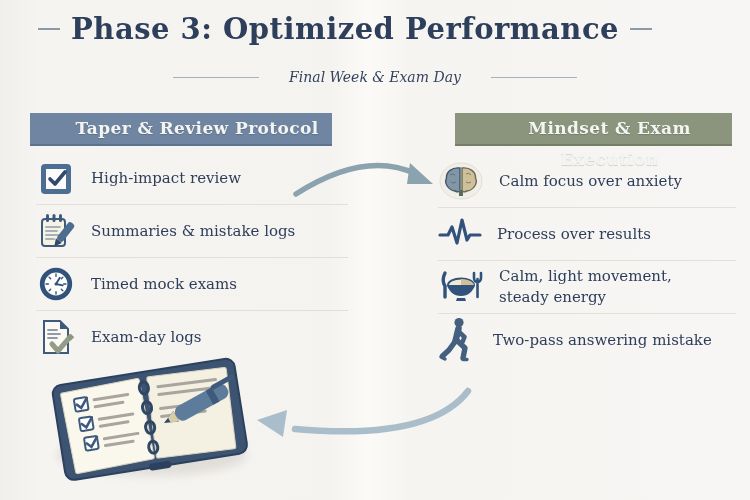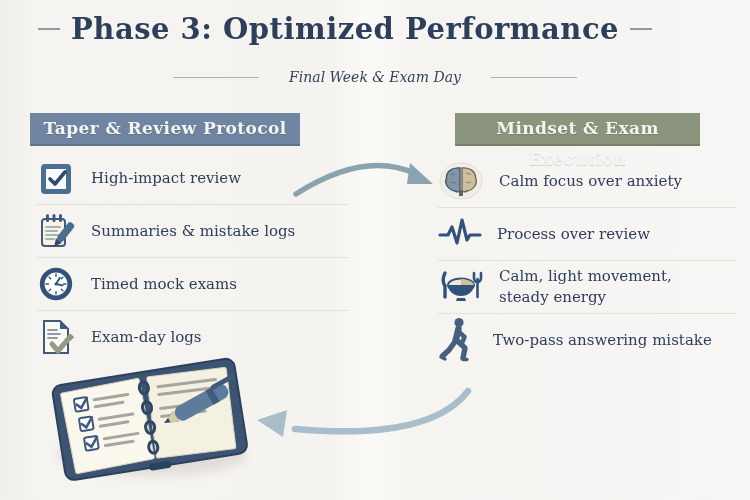--- a/index.html
+++ b/index.html
@@ -30,20 +30,21 @@
   .subtitle-line{width:86px;height:1px;background:#a9b2bc;}
   .page-subtitle{
     margin:16px;font-size:14px;font-style:italic;font-weight:500;
     color:#33425e;white-space:nowrap;
   }
   
   .col-header{
     position:absolute;height:31px;line-height:31px;text-align:center;
     font-size:17px;font-weight:700;letter-spacing:.4px;color:#f3f5f1;
     text-shadow:0 1px 1px rgba(0,0,0,.15);
+    padding-left:32px;
   }
   .col-header.left{left:30px;top:113px;width:270px;background:#6f85a2;border-bottom:2px solid #5d7390;}
   .col-header.right{left:455px;top:113px;width:245px;background:#8b947d;border-bottom:2px solid #757e67;}
   
   .list{position:absolute;display:flex;flex-direction:column;}
   .list.left{left:36px;top:152px;width:312px;}
   .list.right{left:438px;top:155px;width:298px;}
   .item{
     display:flex;align-items:center;gap:15px;min-height:52px;
   }
@@ -138,21 +139,21 @@
         </svg>
       </span>
       <span class="label">Calm focus over anxiety</span>
     </div>
     <div class="item">
       <span class="icon">
         <svg width="44" height="36" viewBox="0 0 44 36">
           <path d="M2 19 h8 l4 -8 l5 16 l5 -23 l5 20 l3 -5 h10" stroke="#31527b" stroke-width="3.2" fill="none" stroke-linecap="round" stroke-linejoin="round"></path>
         </svg>
       </span>
-      <span class="label">Process over review</span>
+      <span class="label">Process over results</span>
     </div>
     <div class="item">
       <span class="icon">
         <svg width="46" height="40" viewBox="0 0 46 40">
           <path d="M7 6 c-2.5 5 -2.5 9 0 13 l0 11" stroke="#31527b" stroke-width="3.4" fill="none" stroke-linecap="round"></path>
           <path d="M36 6 v5 a3.5 4 0 0 0 7 0 v-5 M39.5 12 v18" stroke="#31527b" stroke-width="2.6" fill="none" stroke-linecap="round"></path>
           <ellipse cx="23" cy="18" rx="13" ry="6.5" fill="#efe9d6" stroke="#31527b" stroke-width="2"></ellipse>
           <path d="M23 12 a13 6.5 0 0 1 13 6.5 l-13 0 Z M23 12 q8 1 9 6.5 l-9 0 Z" fill="#d2bf97"></path>
           <path d="M10 18 a13 11 0 0 0 26 0 Z" fill="#31527b"></path>
           <path d="M19 31 h8 l1 3 h-10 Z" fill="#31527b"></path>

